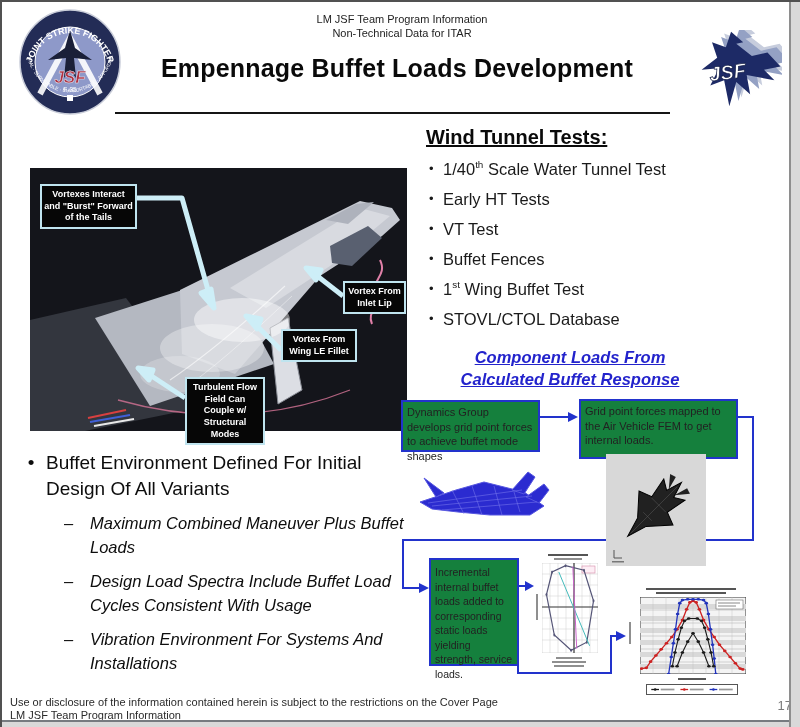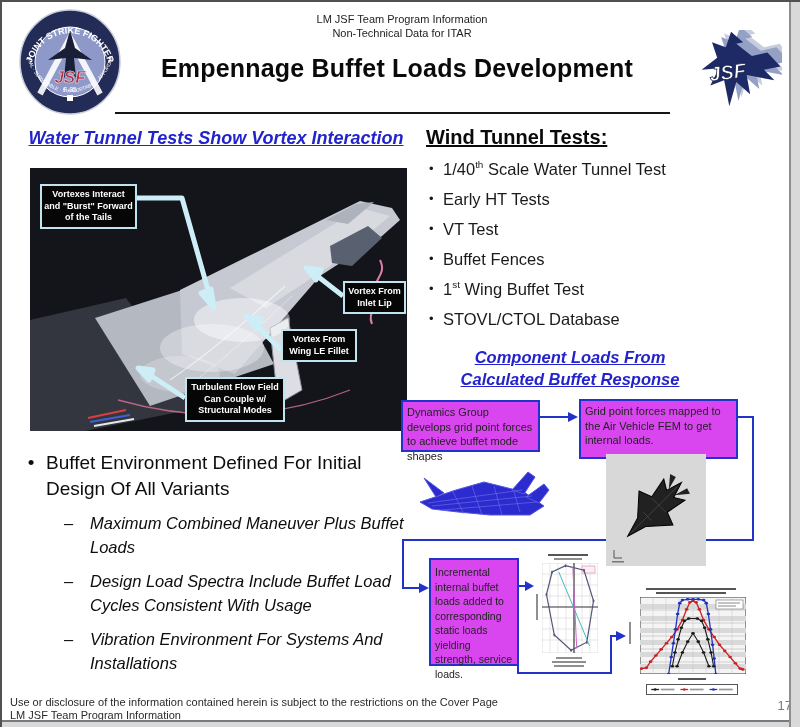--- a/index.html
+++ b/index.html
@@ -19,39 +19,39 @@
 
   
   .photo-heading{left:16px;top:126px;width:396px;text-align:center;font-size:18px;font-weight:bold;font-style:italic;
                  color:#2323cc;text-decoration:underline;}
   .photo{left:28px;top:166px;width:377px;height:263px;background:#14151b;}
   .callout{position:absolute;background:#060606;border:2px solid #bfe4ef;color:#ffffff;font-weight:bold;
            font-size:9px;line-height:1.3;text-align:center;padding:3px 2px;box-sizing:border-box;}
   .c1{left:10px;top:16px;width:97px;}
   .c2{left:313px;top:113px;width:63px;}
   .c3{left:251px;top:161px;width:76px;}
-  .c4{left:155px;top:209px;width:100px;}
+  .c4{left:155px;top:209px;width:80px;}
 
   .bullets{left:14px;top:448px;width:402px;}
   .b-main{display:flex;font-size:19px;line-height:1.35;color:#0d0d0d;margin-bottom:11px;}
   .b-main .mk{width:30px;text-align:center;flex:none;}
   .b-sub{display:flex;font-size:16.5px;line-height:1.45;font-style:italic;color:#0d0d0d;margin:6px 0 10px 48px;}
   .b-sub .mk{width:26px;flex:none;font-style:normal;}
 
   
   .wind-heading{left:424px;top:124px;font-size:20px;font-weight:bold;text-decoration:underline;color:#0a0a0a;}
   .wind-list{left:427px;top:157px;width:350px;}
   .wt-item{display:flex;font-size:16.5px;color:#1a1a1a;height:30px;align-items:flex-start;}
   .wt-item .dot{width:14px;flex:none;font-size:13px;padding-top:2px;}
   sup{font-size:60%;margin-top:8px;}
 
   .comp-heading{left:437px;top:344px;width:262px;text-align:center;font-size:16.5px;font-weight:bold;font-style:italic;
                 color:#2323cc;text-decoration:underline;line-height:1.35;}
 
-  .flowbox{position:absolute;border:2px solid #2233cc;background:#d946ef;font-size:11px;line-height:1.32;
+  .flowbox{position:absolute;border:2px solid #2233cc;background:#15803d;font-size:11px;line-height:1.32;
            color:#222;padding:3px 4px;box-sizing:border-box;}
   .fb1{left:399px;top:398px;width:139px;height:52px;}
   .fb2{left:577px;top:397px;width:159px;height:60px;}
   .fb3{left:427px;top:556px;width:90px;height:108px;font-size:10.5px;line-height:14.5px;padding-top:5px;}
 
   .fem-blue{left:410px;top:460px;width:140px;height:76px;}
   .model-gray{left:604px;top:452px;width:100px;height:112px;background:#d8d8d8;}
 
   .chart{position:absolute;background:#ffffff;}
   .chart1{left:532px;top:547px;width:68px;height:120px;}
@@ -100,21 +100,20 @@
     <svg width="88" height="78" viewBox="0 0 100 90">
       <g>
         <polygon points="49,-5 63,7 55,9 73,23 91,19 106,35 87,39 99,51 67,45 71,67 55,53 47,81 41,51 25,57 35,37 15,39 33,25 27,7 43,13" fill="#c7cddd" transform="translate(7,-3)"></polygon>
         <polygon points="49,-5 63,7 55,9 73,23 91,19 106,35 87,39 99,51 67,45 71,67 55,53 47,81 41,51 25,57 35,37 15,39 33,25 27,7 43,13" fill="#94a1c4" transform="translate(3.5,1)"></polygon>
         <polygon points="42,2 56,14 48,16 66,30 84,26 99,42 80,46 92,58 60,52 64,74 48,60 40,88 34,58 18,64 28,44 8,46 26,32 20,14 36,20" fill="#1d2a66"></polygon>
         <text x="17" y="57" font-size="23" font-weight="bold" font-style="italic" fill="#ffffff" stroke="#0d1840" stroke-width="0.8" font-family="Liberation Sans, sans-serif" transform="rotate(-7 35 50)">JSF</text>
       </g>
     </svg>
   </div>
 
-  <div class="abs photo-heading">Water Tunnel Tests Show Vortex Interaction</div>
 
   <div class="abs photo">
     <svg width="377" height="263" viewBox="0 0 377 263">
       <rect width="377" height="263" fill="#14151b"></rect>
       <polygon points="0,200 52,190 75,248 0,262" fill="#9b9ea6"></polygon>
       <polygon points="0,152 96,130 178,238 55,263 0,263" fill="#33363e"></polygon>
       <polygon points="65,150 196,108 244,196 120,238" fill="#b4b8c1"></polygon>
       <polygon points="150,122 330,33 362,40 370,52 352,68 290,108 252,152 205,206 152,186" fill="#c6c9d1"></polygon>
       <polygon points="200,120 330,40 360,48 300,98 236,140" fill="#d8dae0"></polygon>
       <polygon points="296,52 326,36 344,34 318,56" fill="#aeb2bc"></polygon>

